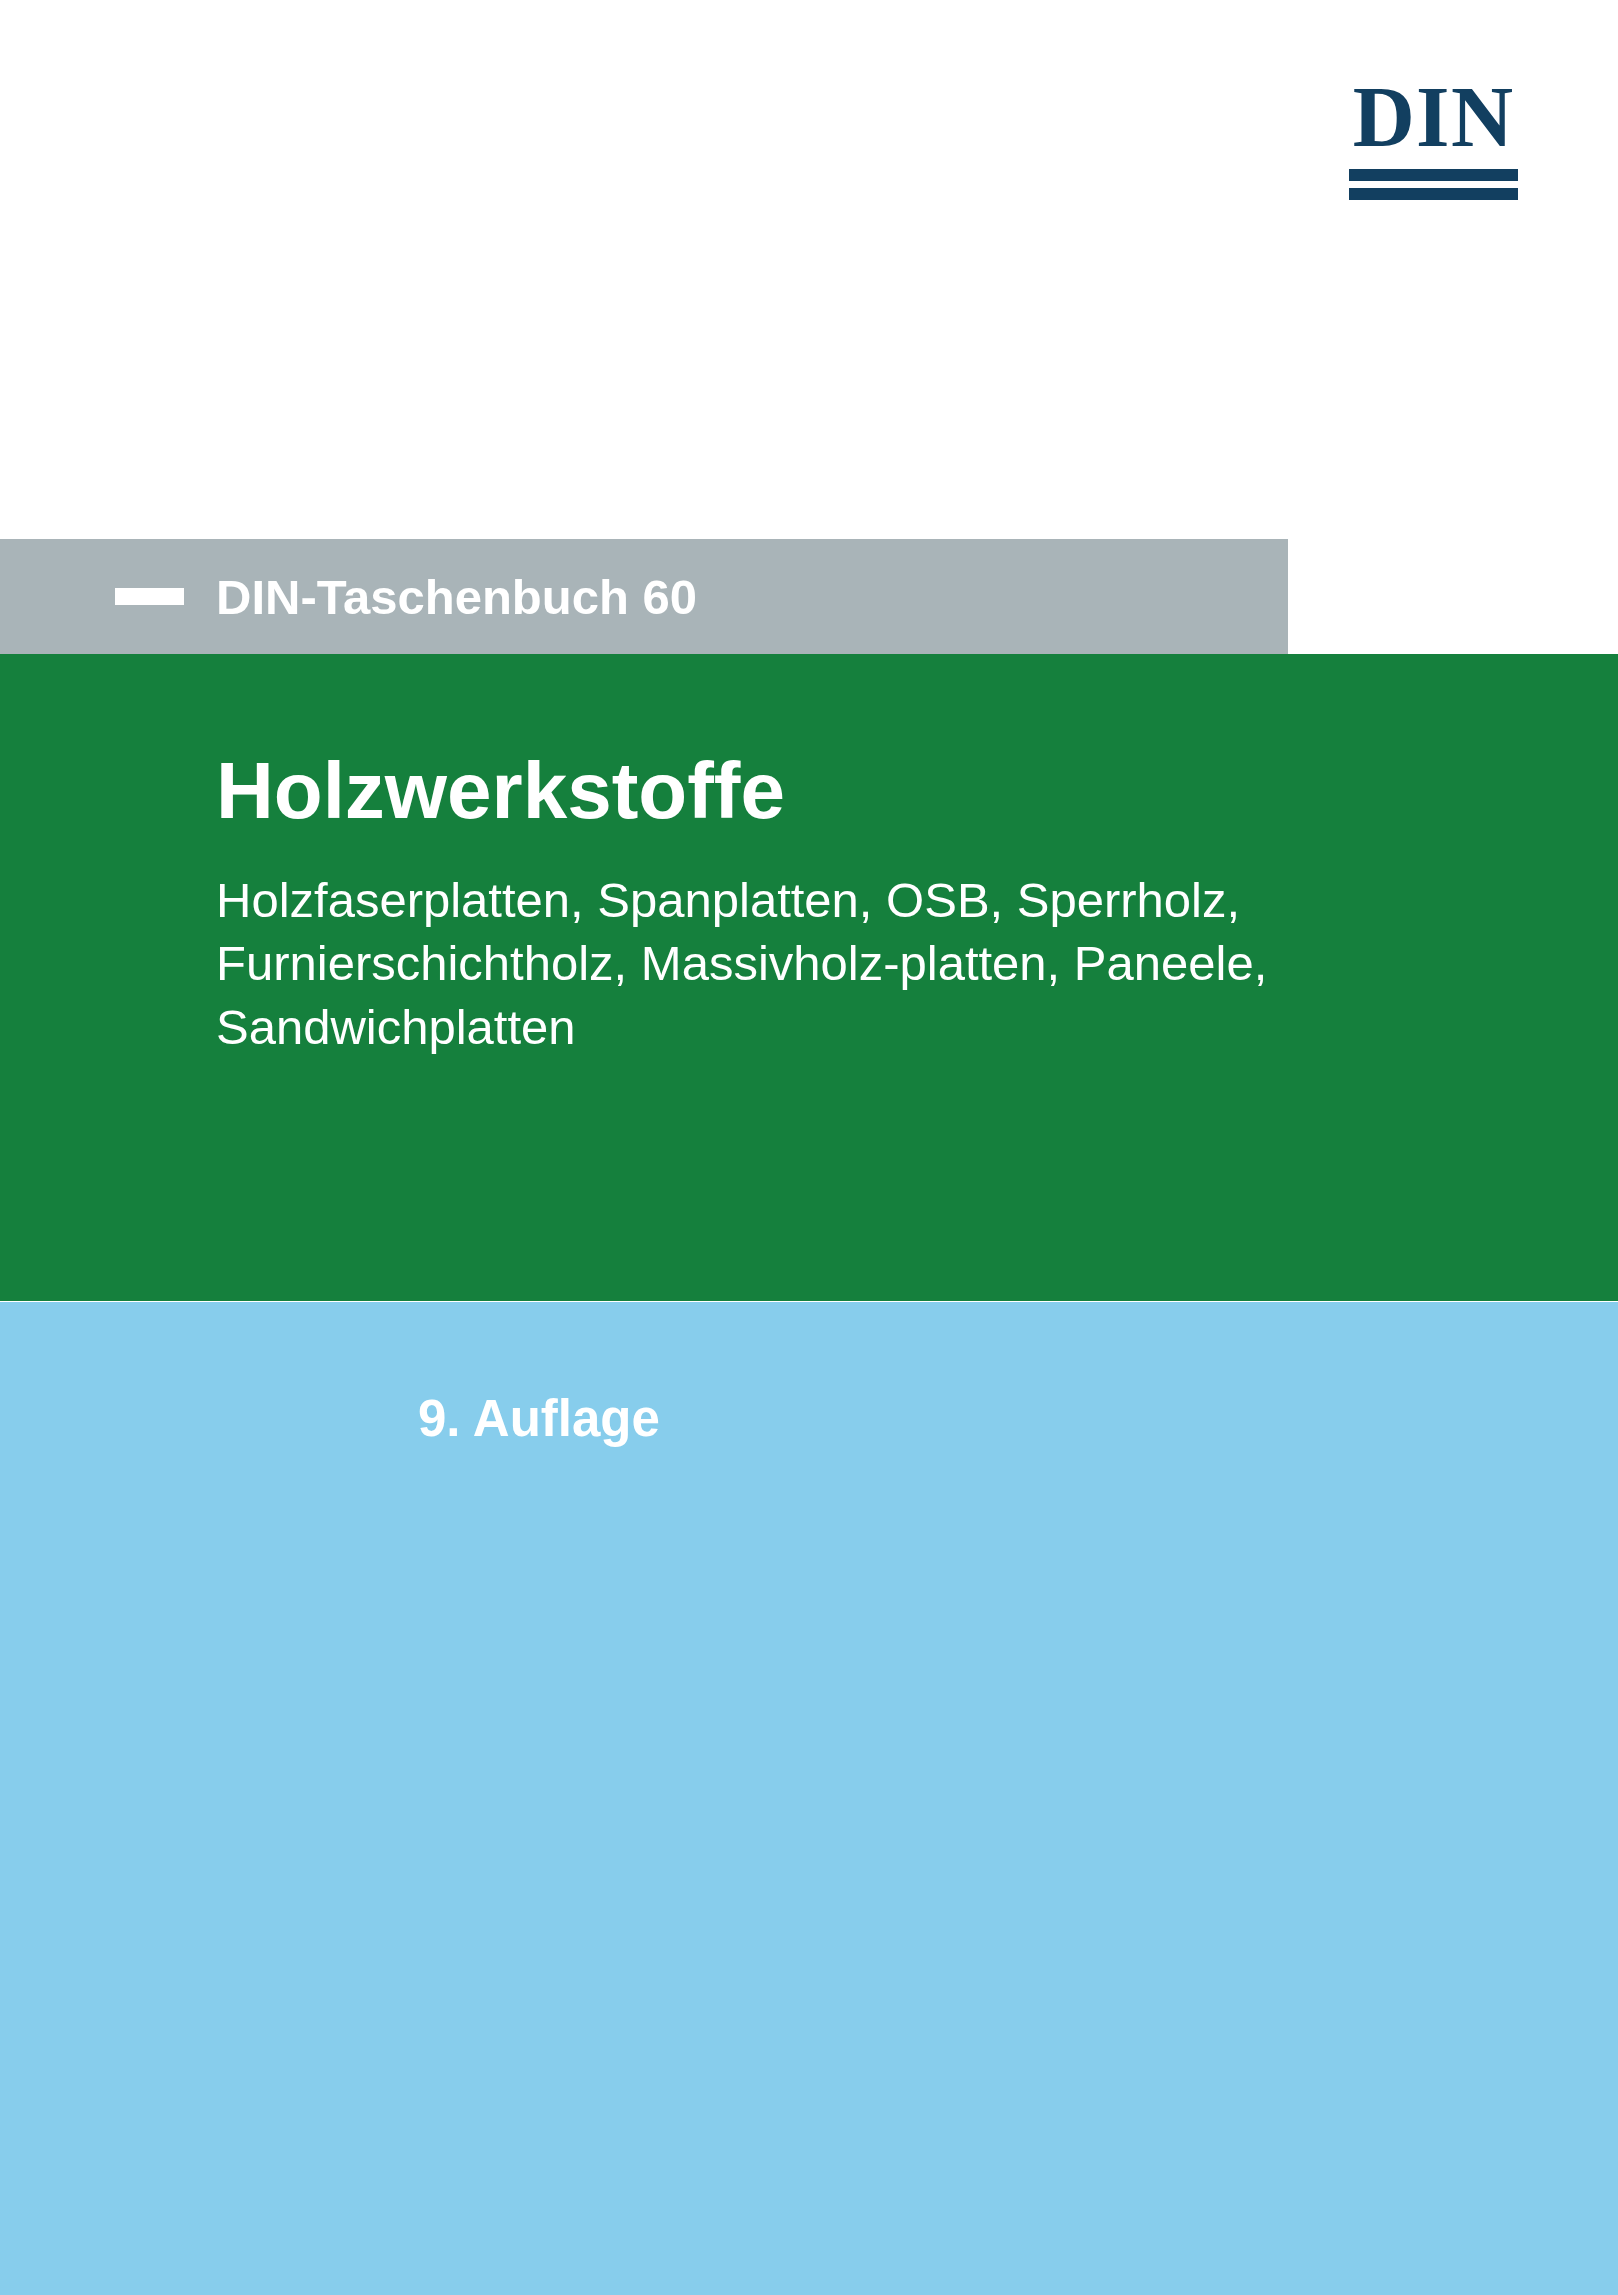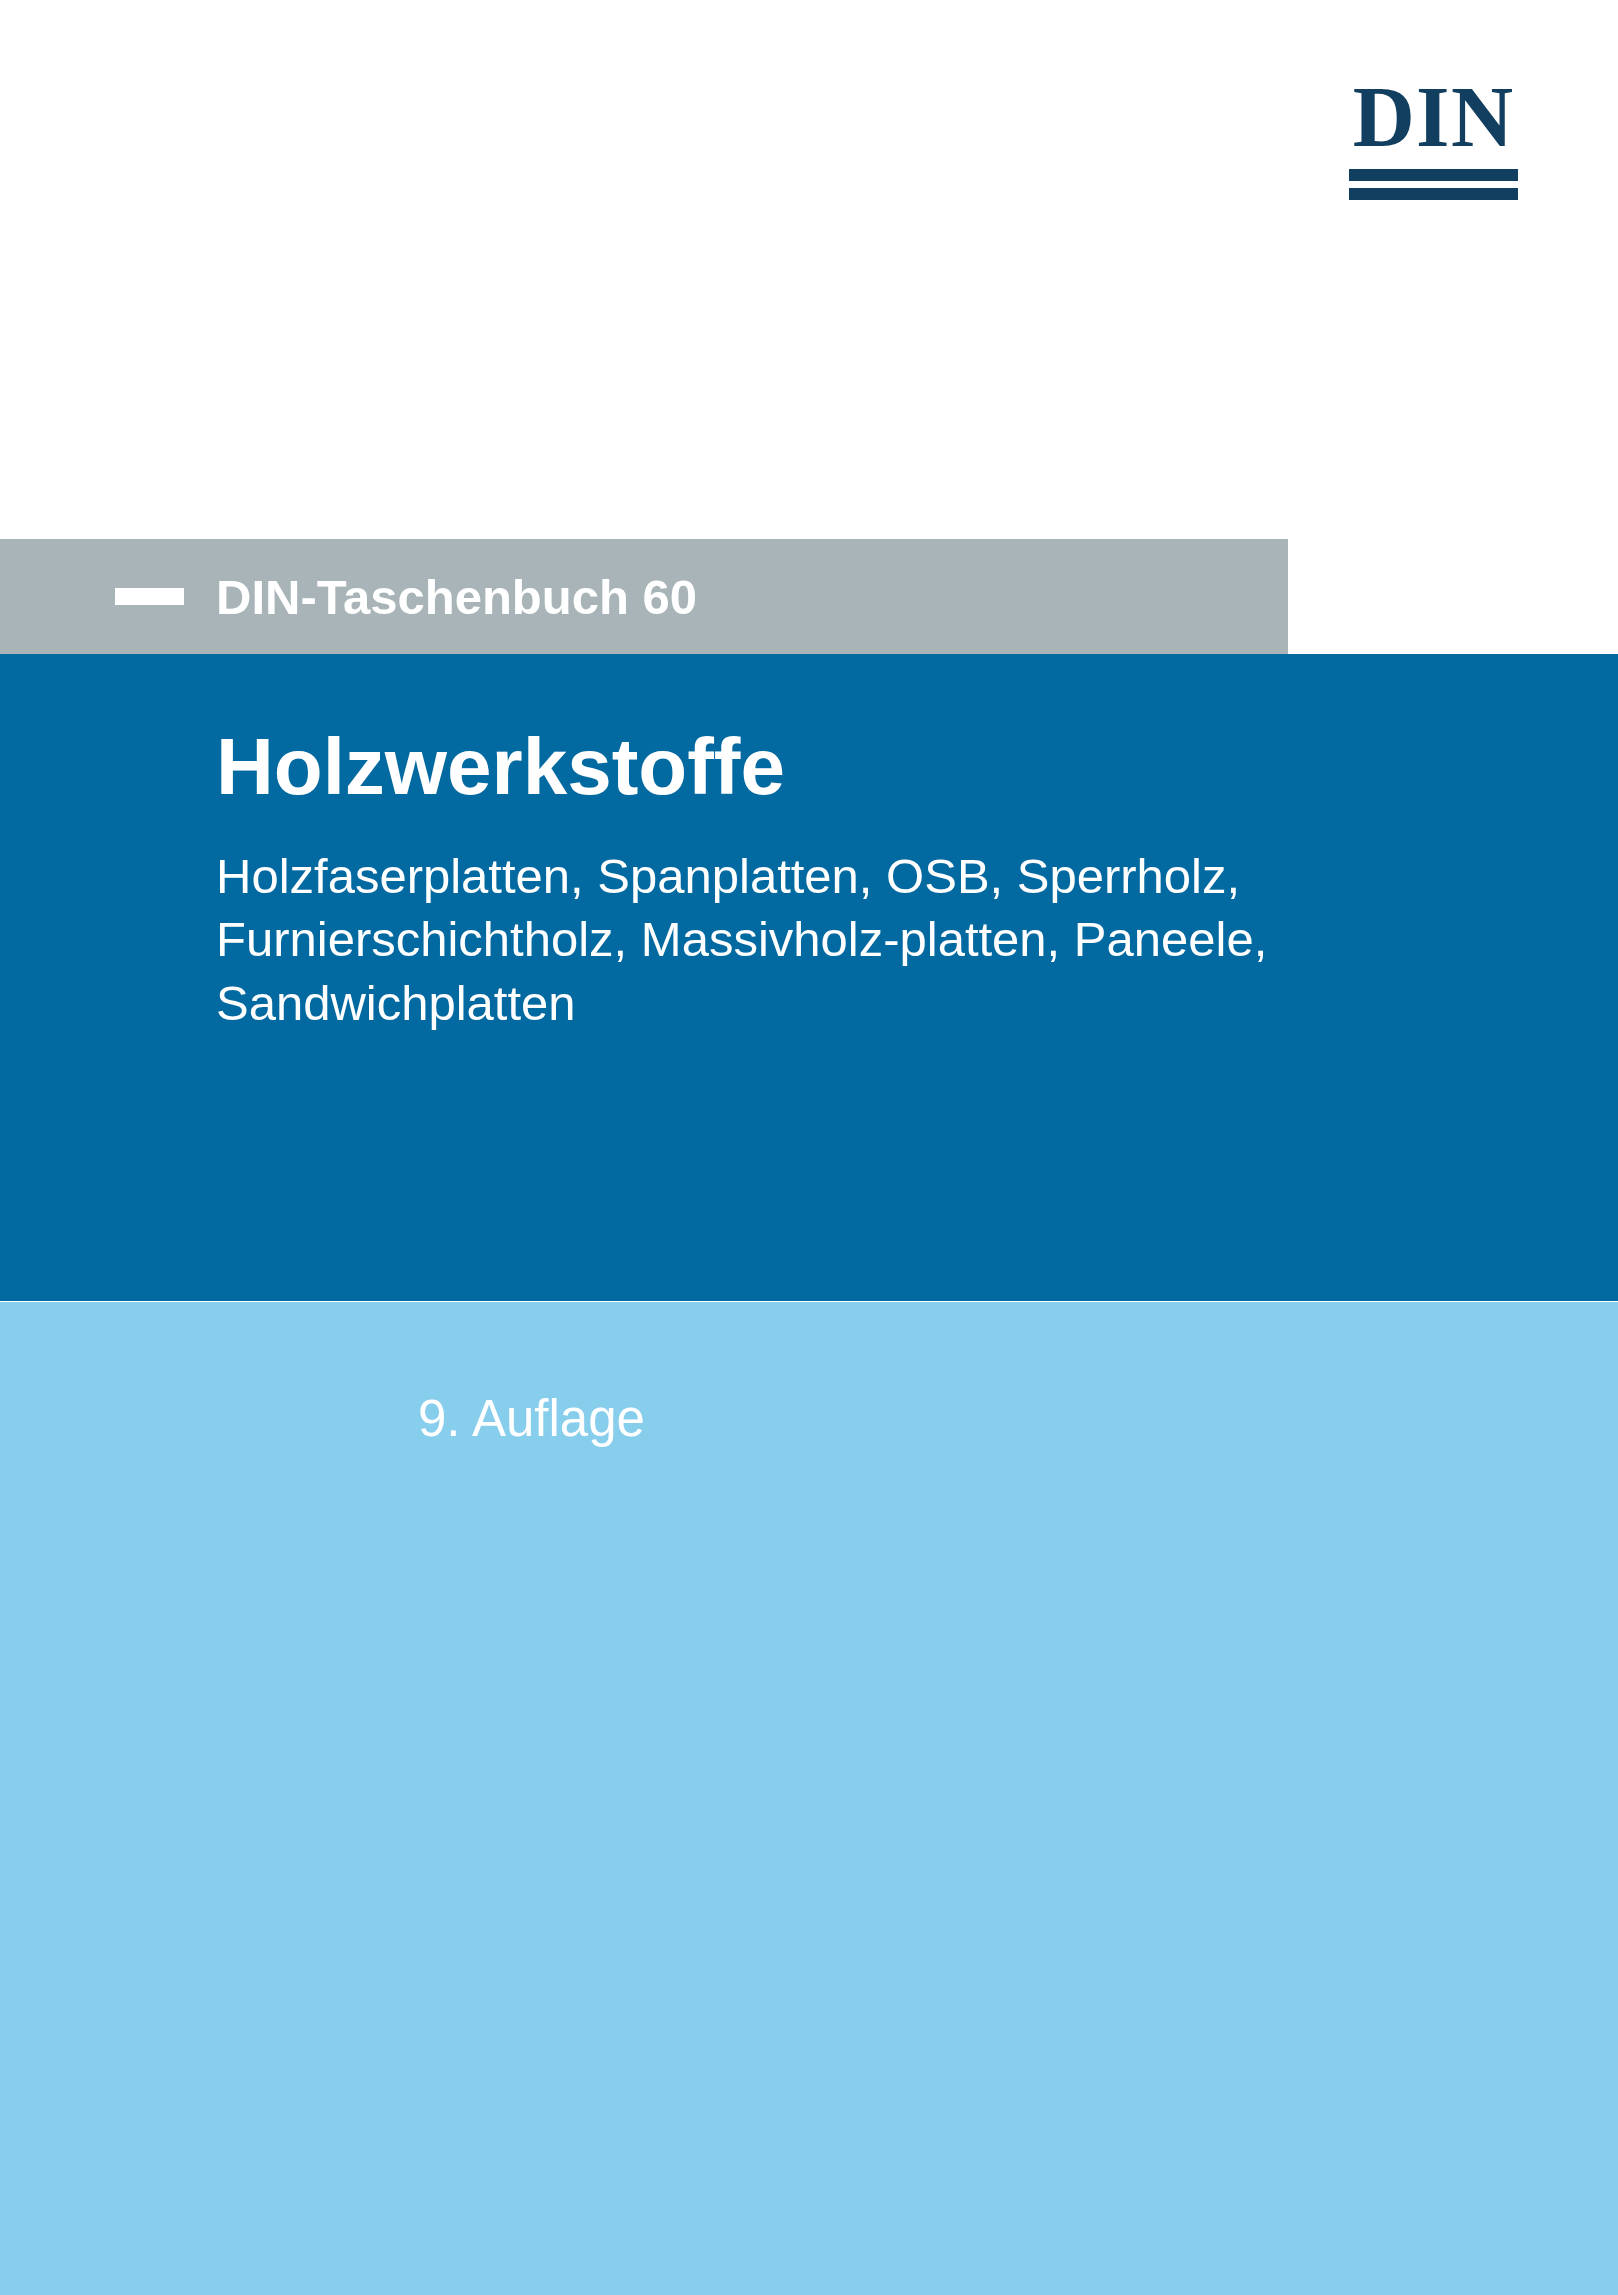--- a/index.html
+++ b/index.html
@@ -77,23 +77,23 @@
     white-space: nowrap;
   }
 
   
   .title-block {
     position: absolute;
     left: 0;
     top: 654px;
     width: 1618px;
     height: 647px;
-    background: #0369a1;
+    background: #15803d;
     box-sizing: border-box;
-    padding: 71px 135px 0 216px;
+    padding: 95px 135px 0 216px;
   }
   .main-title {
     color: #ffffff;
     font-size: 80px;
     font-weight: bold;
     line-height: 1.06;
     margin: 0 0 35px 0;
   }
   .subtitle {
     color: #ffffff;
@@ -112,21 +112,21 @@
     width: 1618px;
     height: 994px;
     background: #87cdec;
   }
   .edition {
     position: absolute;
     left: 418px;
     top: 1389px;
     color: #ffffff;
     font-size: 51px;
-    font-weight: normal;
+    font-weight: bold;
   }
   .publisher {
     position: absolute;
     left: 216px;
     top: 2050px;
     color: #ffffff;
     font-size: 80px;
     font-weight: bold;
     letter-spacing: -0.7px;
   }

